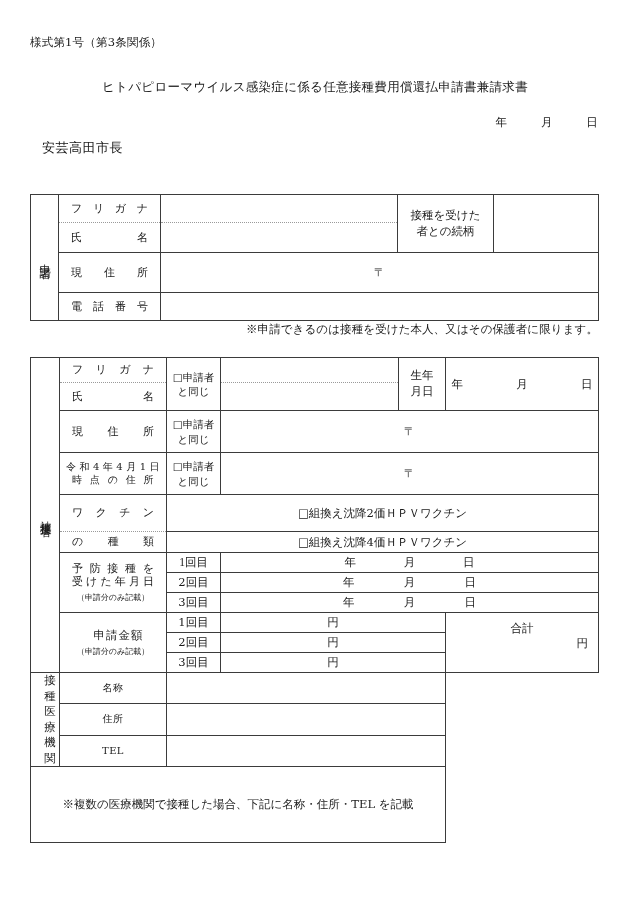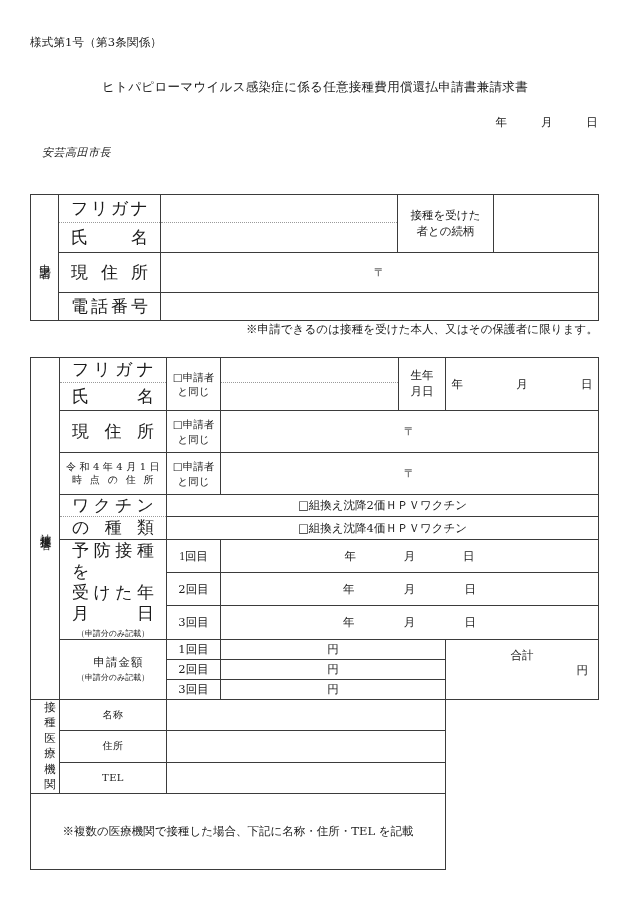--- a/index.html
+++ b/index.html
@@ -50,25 +50,24 @@
     letter-spacing: 0.2px;
     white-space: nowrap;
   }
   .date-line span { display: inline-block; }
   .date-line .gap-a { width: 26px; }
   .date-line .gap-b { width: 26px; }
 
   .addressee {
     position: absolute;
     left: 42px;
-    top: 145px;
-    font-size: 11px;
+    top: 139px;
+    font-size: 13px;
     letter-spacing: 0.5px;
     white-space: nowrap;
-    font-style: italic;
   }
   .lead-sentence {
     position: absolute;
     left: 30px;
     top: 173px;
     font-size: 12.5px;
     letter-spacing: 0.2px;
     white-space: nowrap;
   }
 
@@ -100,21 +99,21 @@
     line-height: 1;
     display: inline-block;
   }
 
   
   .spread {
     display: block;
     text-align: justify;
     text-align-last: justify;
     padding: 0 12px;
-    font-size: 17px;
+    font-size: 11px;
   }
   .spread-tight {
     display: block;
     text-align: justify;
     text-align-last: justify;
     padding: 0 6px;
     font-size: 11.5px;
   }
   .lbl { font-size: 11.5px; letter-spacing: 1px; padding-left: 11px; }
   .lbl-sm { font-size: 10px; letter-spacing: 0.4px; }
@@ -289,21 +288,21 @@
         </td>
         <td colspan="2" class="chk">
           <span class="stack-2">□申請者</span>
           <span class="stack-2">と同じ</span>
         </td>
         <td colspan="3" class="top-left">
           <span class="postal">〒</span>
         </td>
       </tr>
 
-      <tr style="height:21px;">
+      <tr style="height:37px;">
         <td class="dotted-bottom">
           <span class="spread">ワクチン</span>
         </td>
         <td colspan="5" class="left-pad">
           <span>□組換え沈降2価ＨＰＶワクチン</span>
         </td>
       </tr>
 
       <tr style="height:21px;">
         <td class="no-top">

